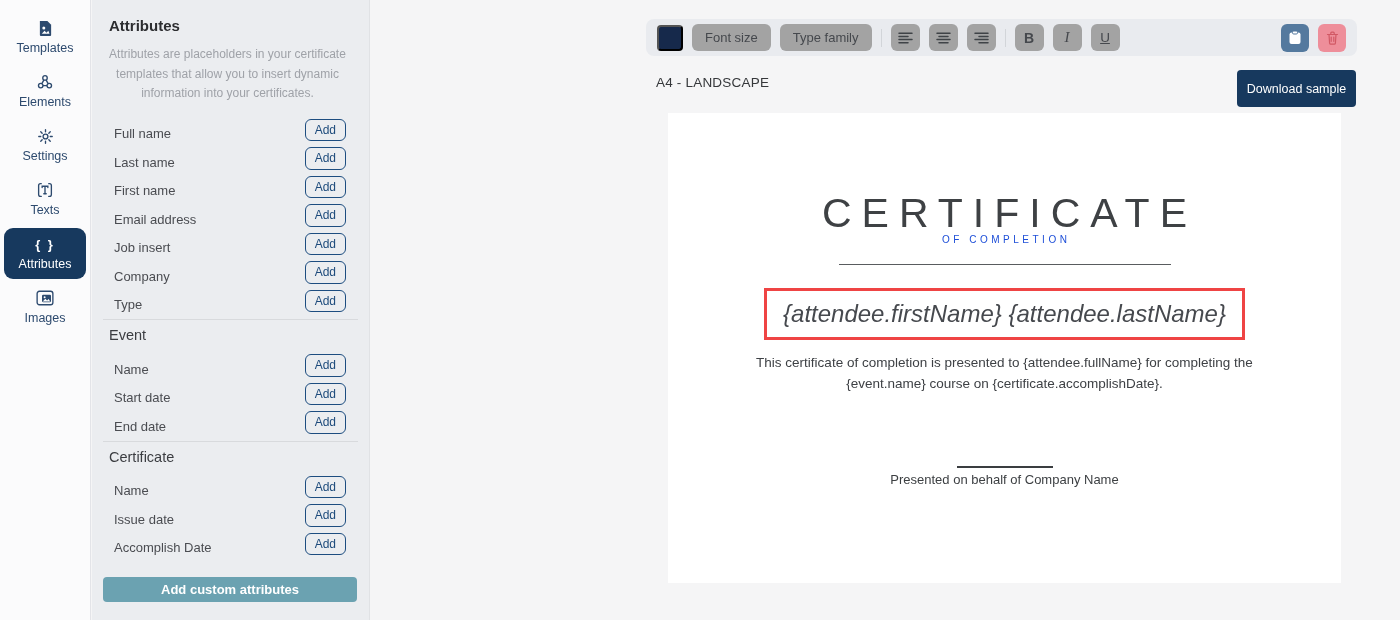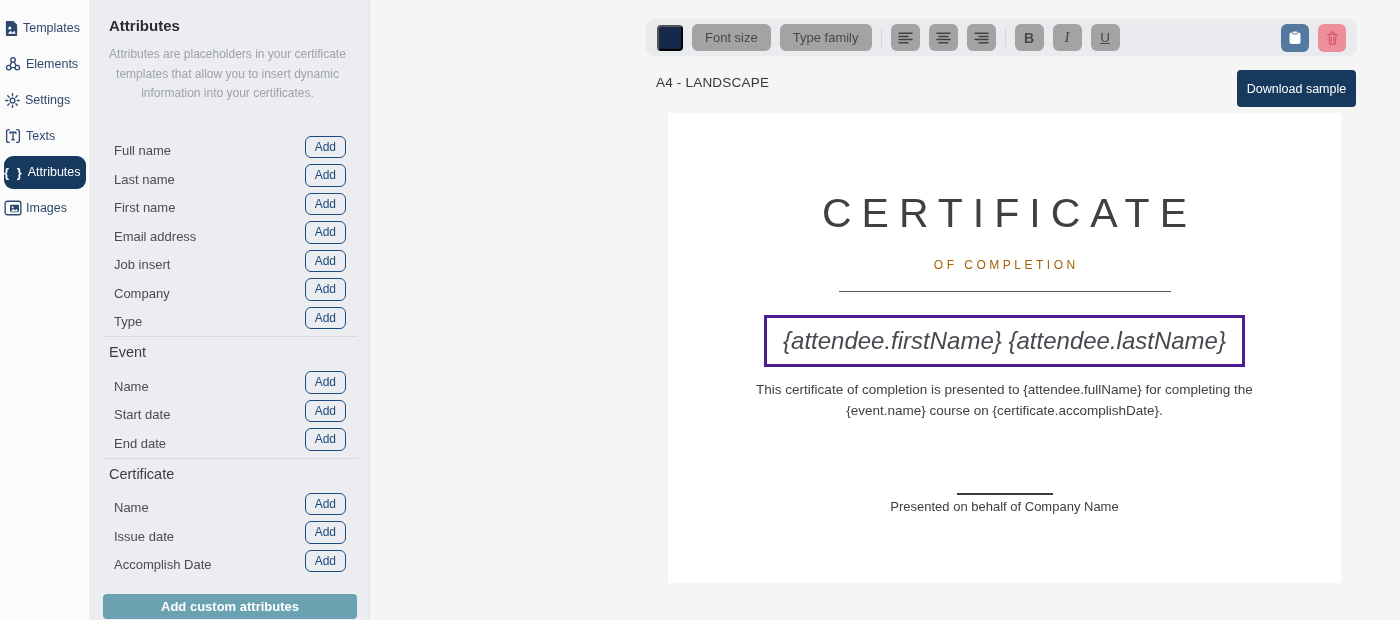--- a/index.html
+++ b/index.html
@@ -12,36 +12,36 @@
     color: #3f4245;
   }
 
   
   .sidebar {
     position: absolute; left: 0; top: 0; width: 91px; height: 620px;
     background: #fbfbfc; border-right: 1px solid #e3e4e8;
     display: flex; flex-direction: column; padding: 12px 4px; gap: 3px;
   }
   .nav-item {
-    display: flex; flex-direction: row; align-items: center; gap: 4px;
+    display: flex; flex-direction: column; align-items: center; gap: 4px;
     padding: 7px 0 8px; border-radius: 9px; color: #2d4a6e;
     font-size: 12.5px; cursor: pointer;
   }
   .nav-item.selected { background: #17395e; color: #fff; }
   .nav-icon { height: 18px; display: flex; align-items: center; justify-content: center; }
   .braces-glyph { font-size: 13px; font-weight: 700; letter-spacing: 2px; }
 
   
   .attr-panel {
     position: absolute; left: 92px; top: 0; width: 278px; height: 620px;
     background: #ebedf0; border-right: 1px solid #e0e2e5;
     padding: 14px 23px 0 17px;
   }
   .panel-title { font-size: 15px; font-weight: 700; color: #2c2d30; margin: 3px 0 11px; }
-  .panel-desc { font-size: 12px; color: #9fa2a8; text-align: center; line-height: 19.5px; margin-bottom: 26px; }
+  .panel-desc { font-size: 12px; color: #9fa2a8; text-align: center; line-height: 19.5px; margin-bottom: 9px; }
   .section-title { font-size: 14.5px; color: #3b3d41; margin: 7px 0 5px; }
   .attr-row { display: flex; align-items: flex-end; justify-content: space-between; height: 28.5px; padding-left: 5px; }
   .attr-label { font-size: 13px; color: #4a4c51; }
   .add-btn {
     font-family: inherit; font-size: 12px; color: #1c4a7b;
     border: 1.5px solid #1d4d80; border-radius: 6px; background: transparent;
     padding: 3px 9px 3.5px; cursor: pointer;
   }
   .section-divider { border: none; border-top: 1px solid #d8dadd; margin: 7px -12px 5px -6px; }
   .custom-btn {
@@ -82,25 +82,25 @@
     cursor: pointer;
   }
 
   
   .cert-page {
     position: absolute; left: 668px; top: 113px; width: 673px; height: 470px;
     background: #ffffff; text-align: center;
   }
   .cert-title { margin-top: 80px; font-size: 41px; font-weight: 400; line-height: 1;
     letter-spacing: 10px; text-indent: 10px; color: #3e4144; cursor: pointer; }
-  .cert-sub { margin-top: 24px; font-size: 12px; letter-spacing: 3.5px; text-indent: 3.5px; color: #a16207; cursor: pointer; }
+  .cert-sub { font-size: 10px; letter-spacing: 3.5px; text-indent: 3.5px; color: #1d4ed8; cursor: pointer; }
   .cert-hr { width: 332px; border: none; border-top: 1px solid #595c5f; margin: 19px auto 0; }
   .name-box {
     width: 481px; height: 52px; margin: 23px auto 0;
-    border: 3px solid #4c1d95;
+    border: 3px solid #ef4444;
     display: flex; align-items: center; justify-content: center;
     font-style: italic; font-size: 24px; color: #46494e; cursor: move; white-space: nowrap;
   }
   .cert-body { width: 570px; margin: 12px auto 0; font-size: 13.5px; line-height: 21px; color: #3e4145; cursor: pointer; }
   .sig-wrap { margin-top: 72px; }
   .sig-line { width: 96px; border: none; border-top: 2px solid #3a3d40; margin: 0 auto; }
   .sig-label { margin-top: 4px; font-size: 13px; color: #3c3f42; cursor: pointer; }
 </style>
 </head>
 <body>

